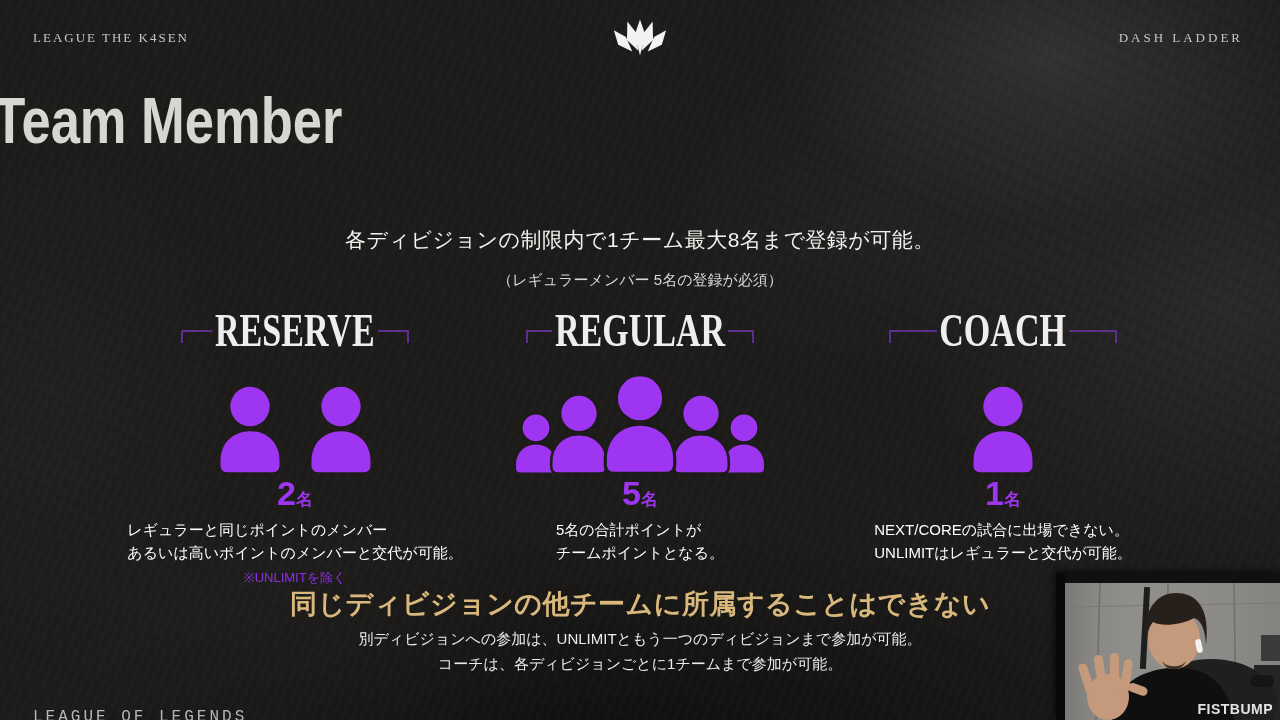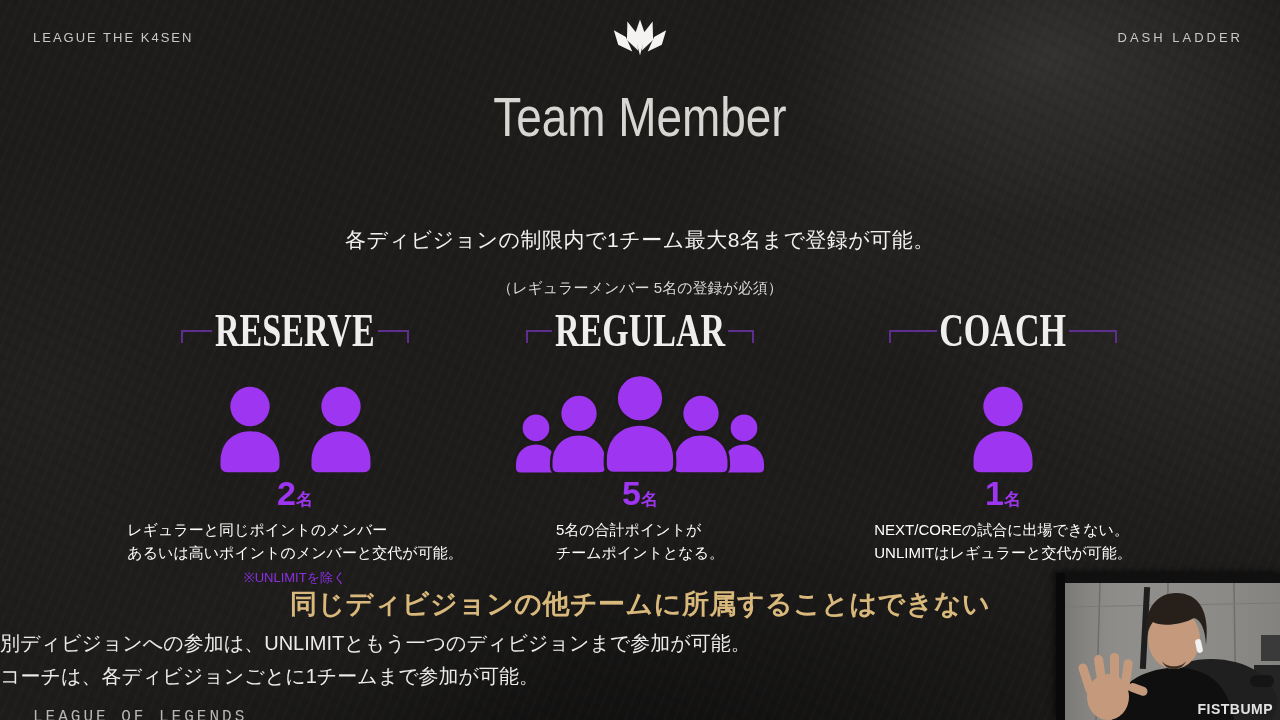--- a/index.html
+++ b/index.html
@@ -20,40 +20,40 @@
   
   #stage::before{
     content:""; position:absolute; inset:0; pointer-events:none;
     background:
       repeating-linear-gradient(113deg, rgba(255,255,255,.012) 0 3px, transparent 3px 9px),
       repeating-linear-gradient(27deg,  rgba(0,0,0,.05)       0 5px, transparent 5px 14px);
   }
 
   .corner-label{
     position:absolute; top:30px;
-    font-family:Liberation Sans, sans-serif;
+    font-family:Liberation Serif, serif;
     font-size:13px; letter-spacing:2px; color:#c9c8c6;
   }
   #label-left{ left:33px; }
   #label-right{ right:37px; letter-spacing:3px; }
 
   #logo{ position:absolute; top:18px; left:50%; transform:translateX(-50%); width:62px; height:40px; }
   #logo svg{ display:block; width:100%; height:100%; }
   #logo path{ fill:#f4f3f1; }
 
   #title{
-    position:absolute; top:84px; width:100%; text-align:center;
-    font-size:56px; font-weight:400; color:#d8d6d3;
+    position:absolute; top:84px; width:100%; 
+    font-size:64px; font-weight:700; color:#d8d6d3;
     letter-spacing:0px; white-space:nowrap;
   }
   #title .condense-fix{ display:inline-block; }
 
   #intro{ position:absolute; top:226px; width:100%; text-align:center; color:#f2f1ef; }
   #intro .l1{ font-size:21px; font-weight:500; letter-spacing:.5px; }
-  #intro .l2{ font-size:15px; margin-top:25px; color:#d9d8d6; }
+  #intro .l2{ font-size:15px; margin-top:17px; color:#d9d8d6; }
 
   .col{ position:absolute; top:303px; display:flex; flex-direction:column; align-items:center; }
   #col-reserve{ left:75px;  width:440px; }
   #col-regular{ left:470px; width:340px; }
   #col-coach  { left:803px; width:400px; }
 
   .heading-wrap{ display:flex; align-items:center; width:228px; height:56px; }
   .bracket{ flex:1; height:13px; transform:translateY(5px);
             border-top:2px solid #5c2f8e; min-width:6px; }
   .bracket.left { border-left:2px solid #5c2f8e; }
@@ -84,22 +84,22 @@
 
   .desc{ margin-top:9px; text-align:left; color:#ffffff;
          font-size:15px; font-weight:400; line-height:1.5; white-space:nowrap; }
   .note{ margin-top:4px; font-size:13px; font-weight:400; color:#8c2fe0; }
 
   #rule-heading{
     position:absolute; top:586px; width:100%; text-align:center;
     font-size:27px; font-weight:800; color:#d9b87c; letter-spacing:.5px; white-space:nowrap;
   }
   #rule-notes{
-    position:absolute; top:627px; width:100%; 
-    font-size:20px; color:#ecebe9; line-height:1.65;
+    position:absolute; top:627px; width:100%; text-align:center;
+    font-size:15px; color:#ecebe9; line-height:1.65;
   }
 
   #footer-label{
     position:absolute; top:708px; left:33px;
     font-family:"Liberation Mono", monospace;
     font-size:16px; letter-spacing:3px; color:#b8b7b5;
   }
 
   #webcam{
     position:absolute; right:0; bottom:0; width:224px; height:147px;

